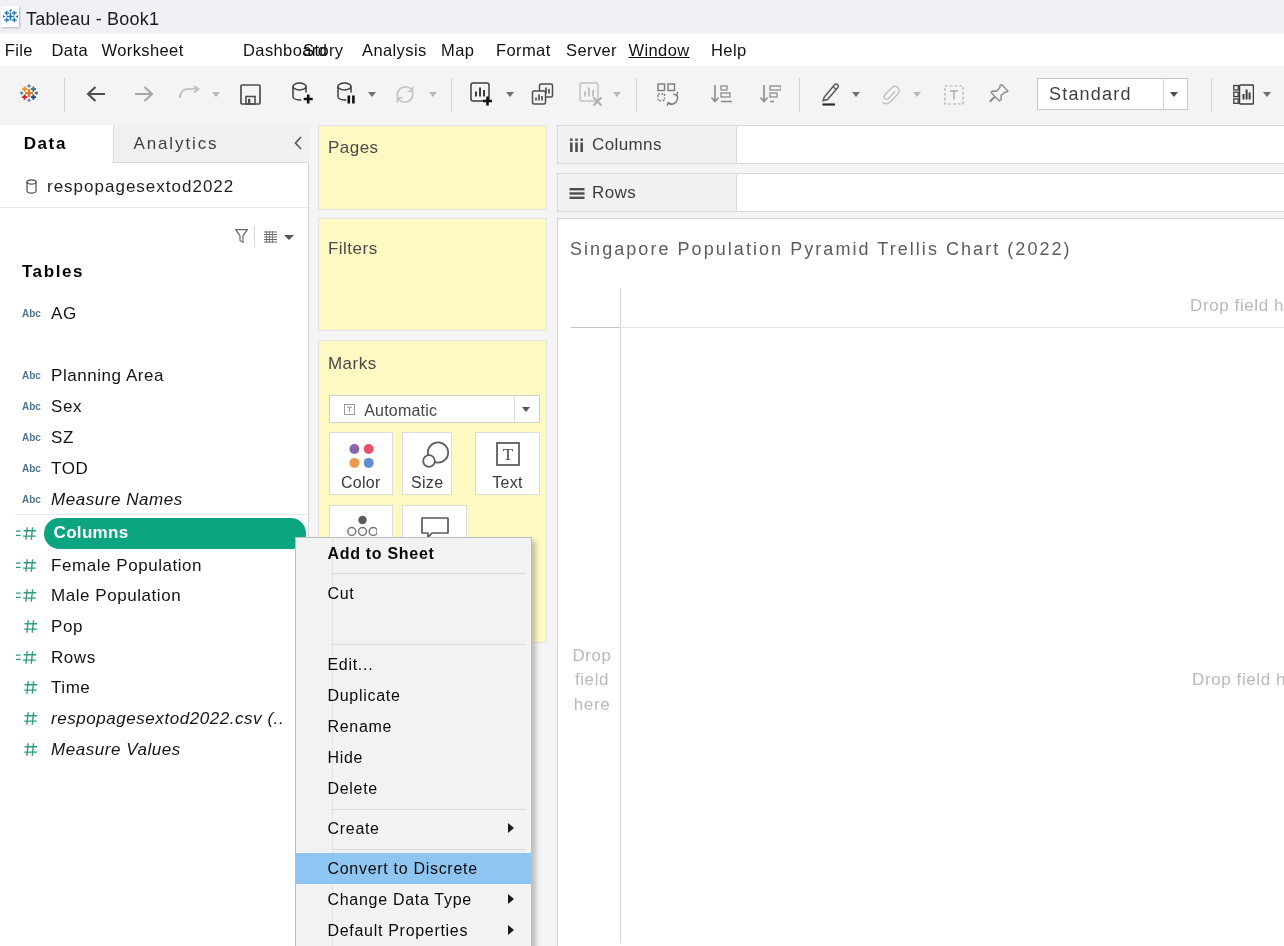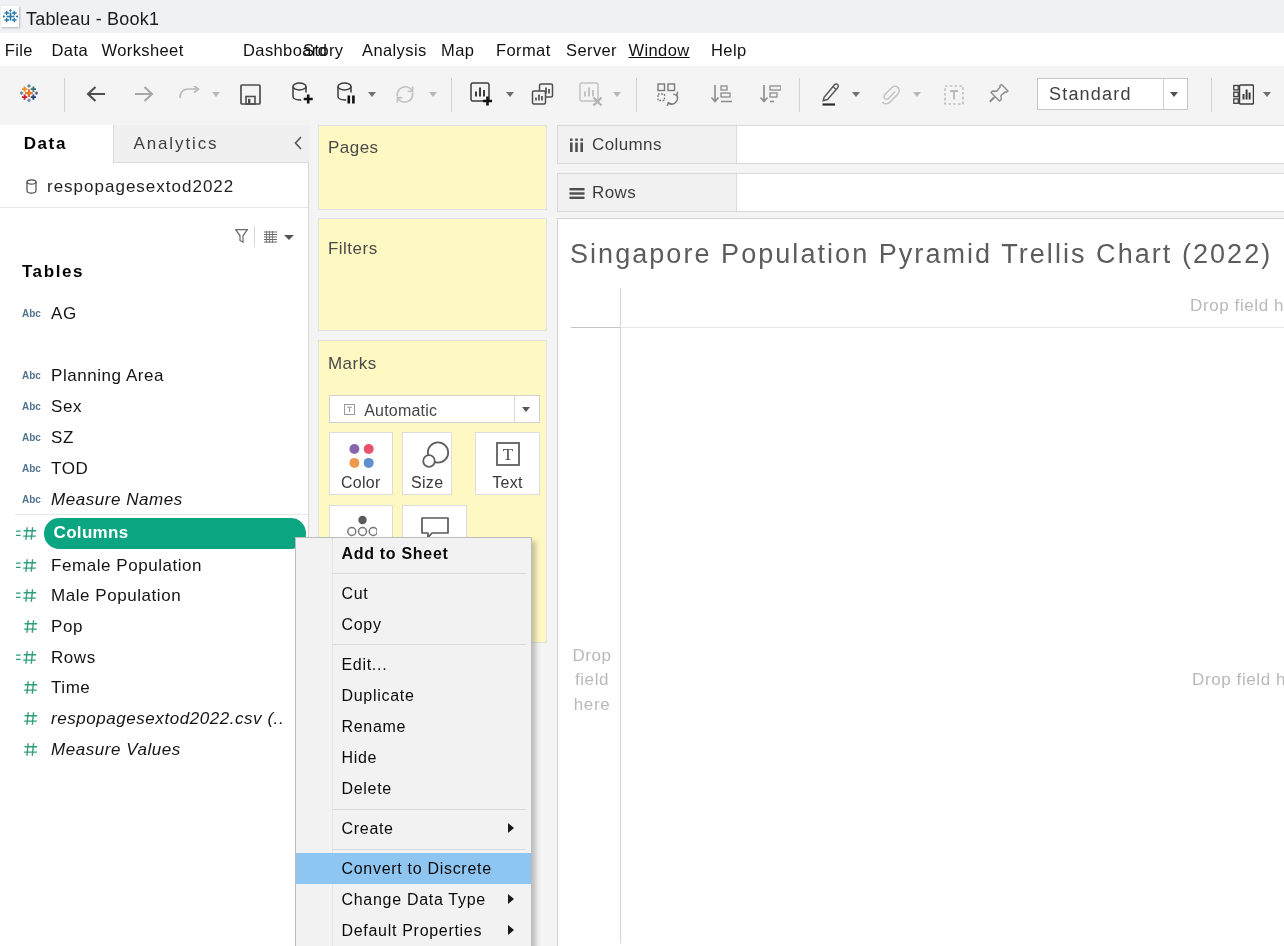--- a/index.html
+++ b/index.html
@@ -26,21 +26,21 @@
   .mkbtn { position:absolute; background:#fff; border:1px solid #dcdcdc; }
   .mkbtn .lbl { position:absolute; left:0; right:0; bottom:2px; text-align:center; font-size:16px; letter-spacing:0.3px; color:#3a3a3a; }
   #sheet { position:absolute; left:557px; top:123px; width:727px; height:823px; }
   .shelf { position:absolute; left:0; width:728px; height:39px; background:#fff; border:1px solid #d9d9d9; }
   .shelflabel { position:absolute; left:0; top:0; width:179px; height:37px; background:#f1f1f1; border-right:1px solid #d9d9d9; }
   .shelftext { position:absolute; left:34px; top:0; line-height:37px; font-size:17px; letter-spacing:0.4px; color:#3d3d3d; }
   #canvas { position:absolute; left:0; top:95px; width:728px; height:728px; background:#fff; border-top:1px solid #d4d4d4; border-left:1px solid #d4d4d4; }
   .droptext { position:absolute; white-space:nowrap; font-size:17px; letter-spacing:0.6px; color:#b9b9b9; }
   #ctxmenu { position:absolute; left:294.5px; top:537px; width:237px; height:420px; background:#f2f2f2; border:1px solid #bdbdbd; box-shadow:4px 4px 5px rgba(0,0,0,0.22); z-index:10; }
   .mi { position:absolute; left:0; width:235px; height:31px; line-height:31px; }
-  .mi span { position:absolute; left:46px; top:0; font-size:16px; letter-spacing:0.7px; color:#0a0a0a; white-space:nowrap; }
+  .mi span { position:absolute; left:32px; top:0; font-size:16px; letter-spacing:0.7px; color:#0a0a0a; white-space:nowrap; }
   .msep { position:absolute; left:36.5px; right:5px; height:1px; background:#dadada; }
   .marrow { position:absolute; left:212px; width:0; height:0; border-top:5.5px solid transparent; border-bottom:5.5px solid transparent; border-left:6.5px solid #1a1a1a; }
 </style>
 </head>
 <body>
 
 <div id="titlebar">
   <div class="abs" style="left:1px; top:6px; width:18px; height:21px; background:#fff; box-shadow:1px 1px 2px rgba(0,0,0,0.25);"></div>
   <svg class="abs" style="left:3px; top:9px;" width="15" height="15" viewBox="0 0 15 15">
     <g stroke="#2a79ae" fill="none">
@@ -434,43 +434,40 @@
       <g fill="#4e4e4e">
           <rect x="0.5" y="1" width="15" height="2.4"></rect>
           <rect x="0.5" y="5.3" width="15" height="2.4"></rect>
           <rect x="0.5" y="9.6" width="15" height="2.4"></rect>
         </g>
     </svg>
     <span class="shelftext">Rows</span>
   </div>
   <div id="canvas"></div>
 
-  <span class="abs" style="left:13px; top:116px; font-size:27px; letter-spacing:2.05px; color:#5c5c5c; white-space:nowrap;">Singapore Population Pyramid Trellis Chart (2022)</span>
+  <span class="abs" style="left:13px; top:116px; font-size:18px; letter-spacing:2.05px; color:#5c5c5c; white-space:nowrap;">Singapore Population Pyramid Trellis Chart (2022)</span>
 
   <div class="abs" style="left:63px; top:164.5px; width:1px; height:655px; background:#d6d6d6;"></div>
   <div class="abs" style="left:14px; top:203.5px; width:49px; height:1px; background:#c4c4c4;"></div>
   <div class="abs" style="left:63px; top:203.5px; width:664px; height:1px; background:#e4e4e4;"></div>
   <div class="droptext" style="left:633px; top:173px;">Drop field here</div>
   <div class="droptext" style="left:9px; top:520.5px; width:52px; text-align:center; line-height:24.7px;">Drop<br>field<br>here</div>
   <div class="droptext" style="left:635px; top:546.5px;">Drop field here</div>
 </div>
 
 <div id="ctxmenu">
   <div class="abs" style="left:36.5px; top:0; width:1px; height:418px; background:#e3e3e3;"></div>
   <div class="abs" style="left:0; top:315px; width:235px; height:30.5px; background:#8fc5f1;"></div>
   <div class="mi" style="top:0;">
       <span style="font-weight:bold;">Add to Sheet</span>
     </div>
   <div class="msep" style="top:35px;"></div>
   <div class="mi" style="top:40px;">
       <span>Cut</span>
     </div>
-  <div class="mi" style="top:71px;">
-      <span>Copy</span>
-    </div>
   <div class="msep" style="top:106px;"></div>
   <div class="mi" style="top:111px;">
       <span>Edit...</span>
     </div>
   <div class="mi" style="top:142px;">
       <span>Duplicate</span>
     </div>
   <div class="mi" style="top:173px;">
       <span>Rename</span>
     </div>

